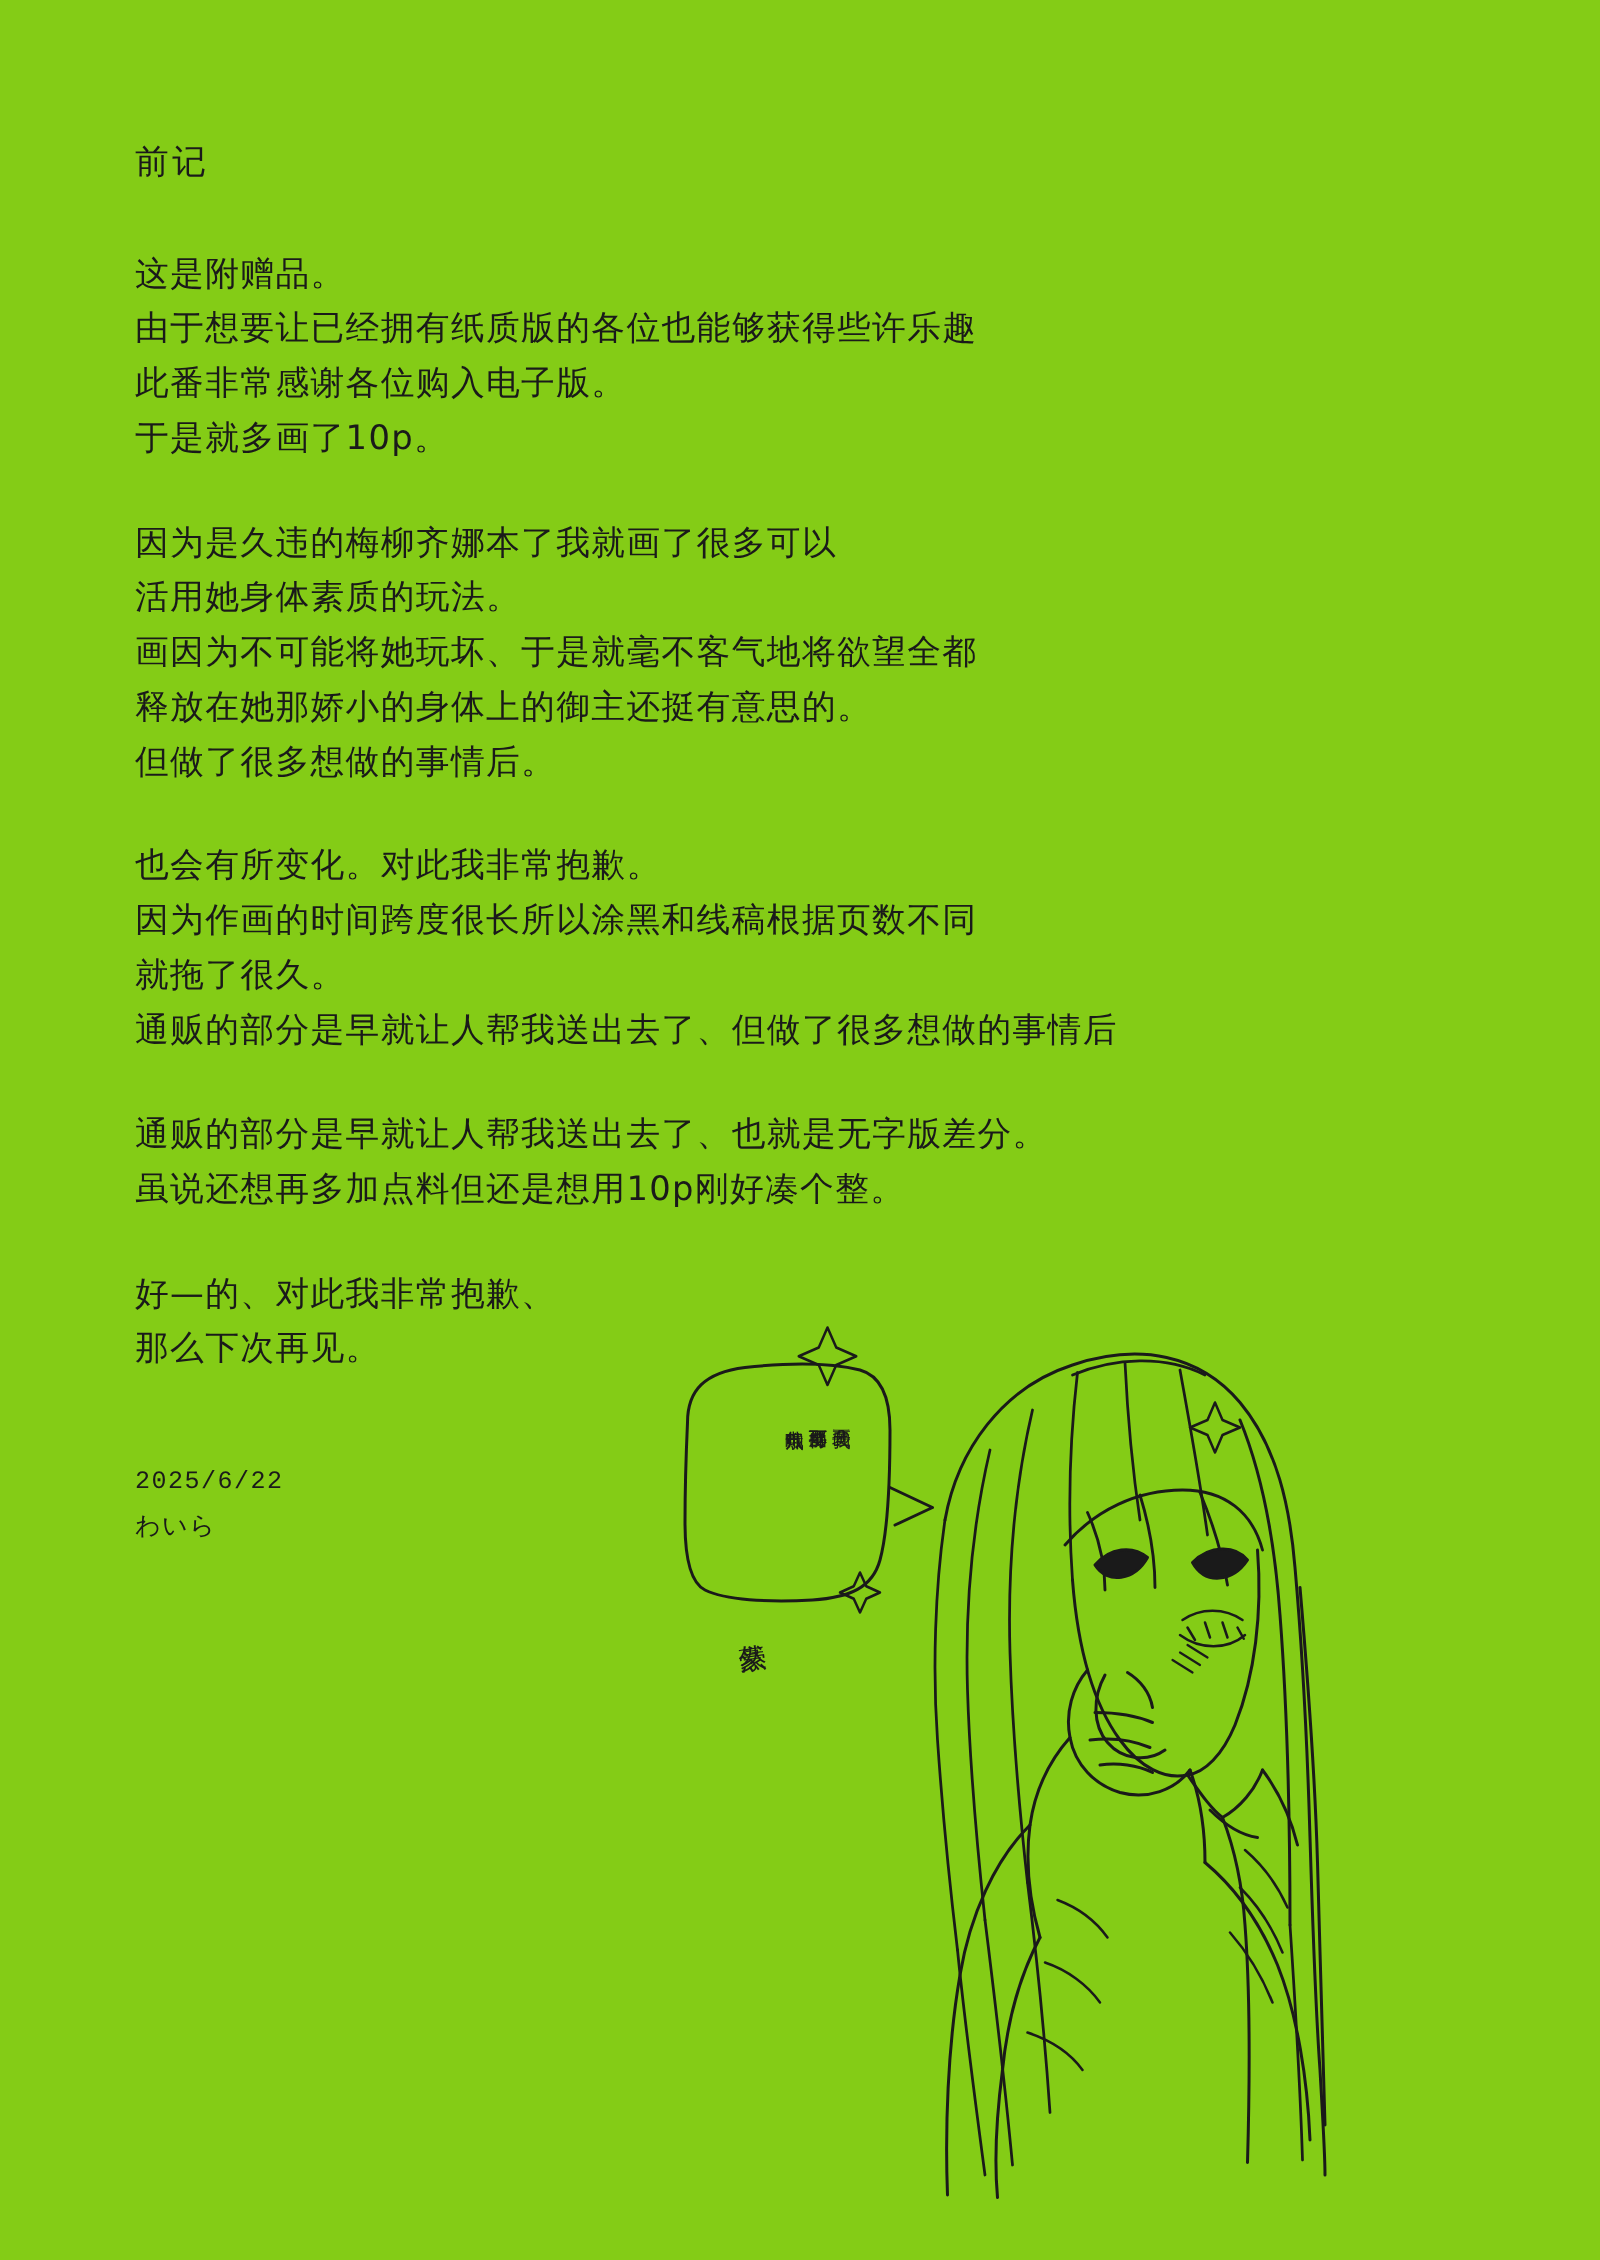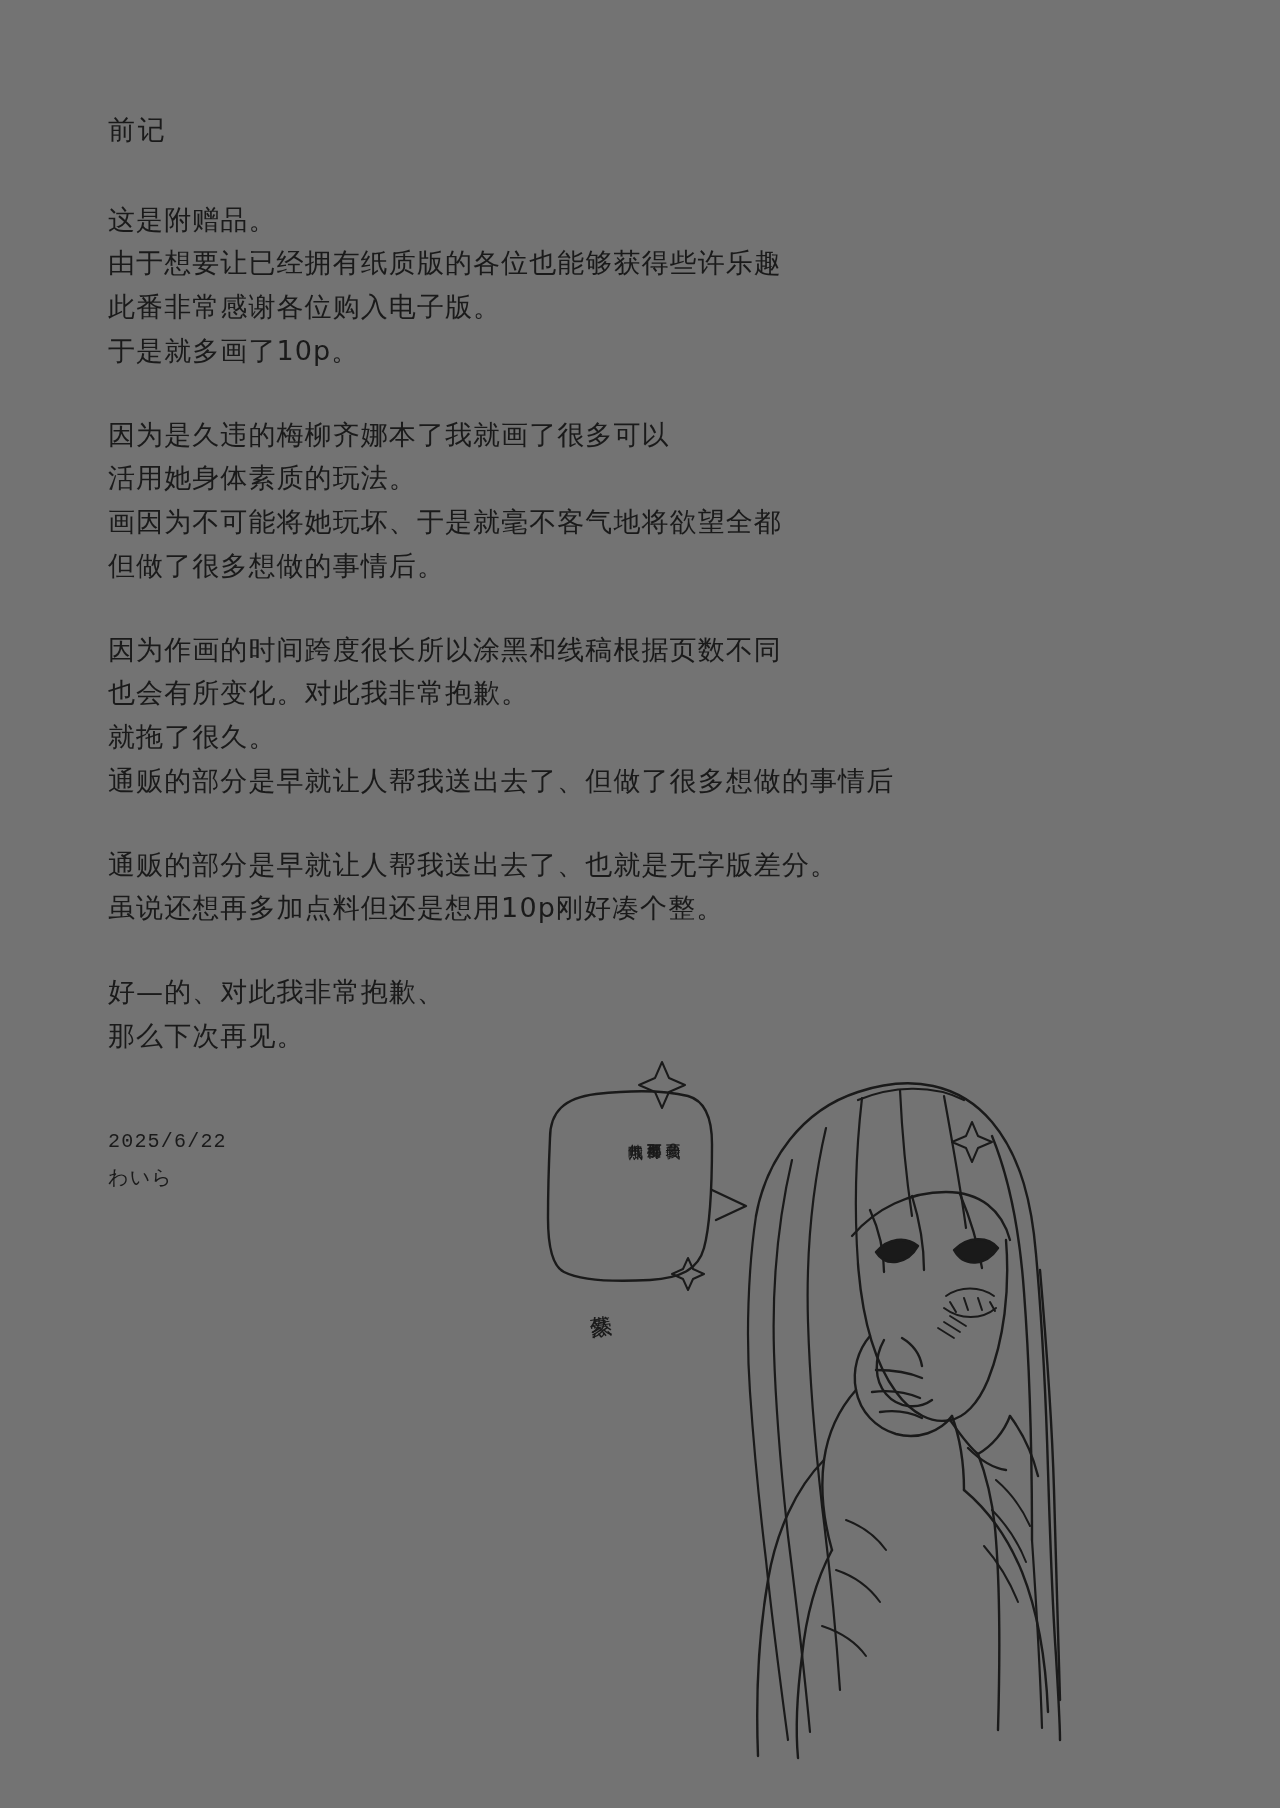--- a/index.html
+++ b/index.html
@@ -7,21 +7,21 @@
     padding: 0;
     background: #ffffff;
   }
   body {
     font-family: "DejaVu Sans", sans-serif;
   }
   .page {
     position: relative;
     width: 1280px;
     height: 1808px;
-    background: #737373;
+    background: #84cc16;
     overflow: hidden;
   }
   .afterword {
     position: absolute;
     left: 108px;
     top: 108px;
     width: 1020px;
     color: #1a1a1a;
     font-family: "DejaVu Sans", sans-serif;
     font-size: 27px;
@@ -107,26 +107,27 @@
       <div class="line">这是附赠品。</div>
       <div class="line">由于想要让已经拥有纸质版的各位也能够获得些许乐趣</div>
       <div class="line">此番非常感谢各位购入电子版。</div>
       <div class="line">于是就多画了10p。</div>
     </div>
 
     <div class="para">
       <div class="line">因为是久违的梅柳齐娜本了我就画了很多可以</div>
       <div class="line">活用她身体素质的玩法。</div>
       <div class="line">画因为不可能将她玩坏、于是就毫不客气地将欲望全都</div>
+      <div class="line">释放在她那娇小的身体上的御主还挺有意思的。</div>
       <div class="line">但做了很多想做的事情后。</div>
     </div>
 
     <div class="para">
+      <div class="line">也会有所变化。对此我非常抱歉。</div>
       <div class="line">因为作画的时间跨度很长所以涂黑和线稿根据页数不同</div>
-      <div class="line">也会有所变化。对此我非常抱歉。</div>
       <div class="line">就拖了很久。</div>
       <div class="line">通贩的部分是早就让人帮我送出去了、但做了很多想做的事情后</div>
     </div>
 
     <div class="para">
       <div class="line">通贩的部分是早就让人帮我送出去了、也就是无字版差分。</div>
       <div class="line">虽说还想再多加点料但还是想用10p刚好凑个整。</div>
     </div>
 
     <div class="para">

